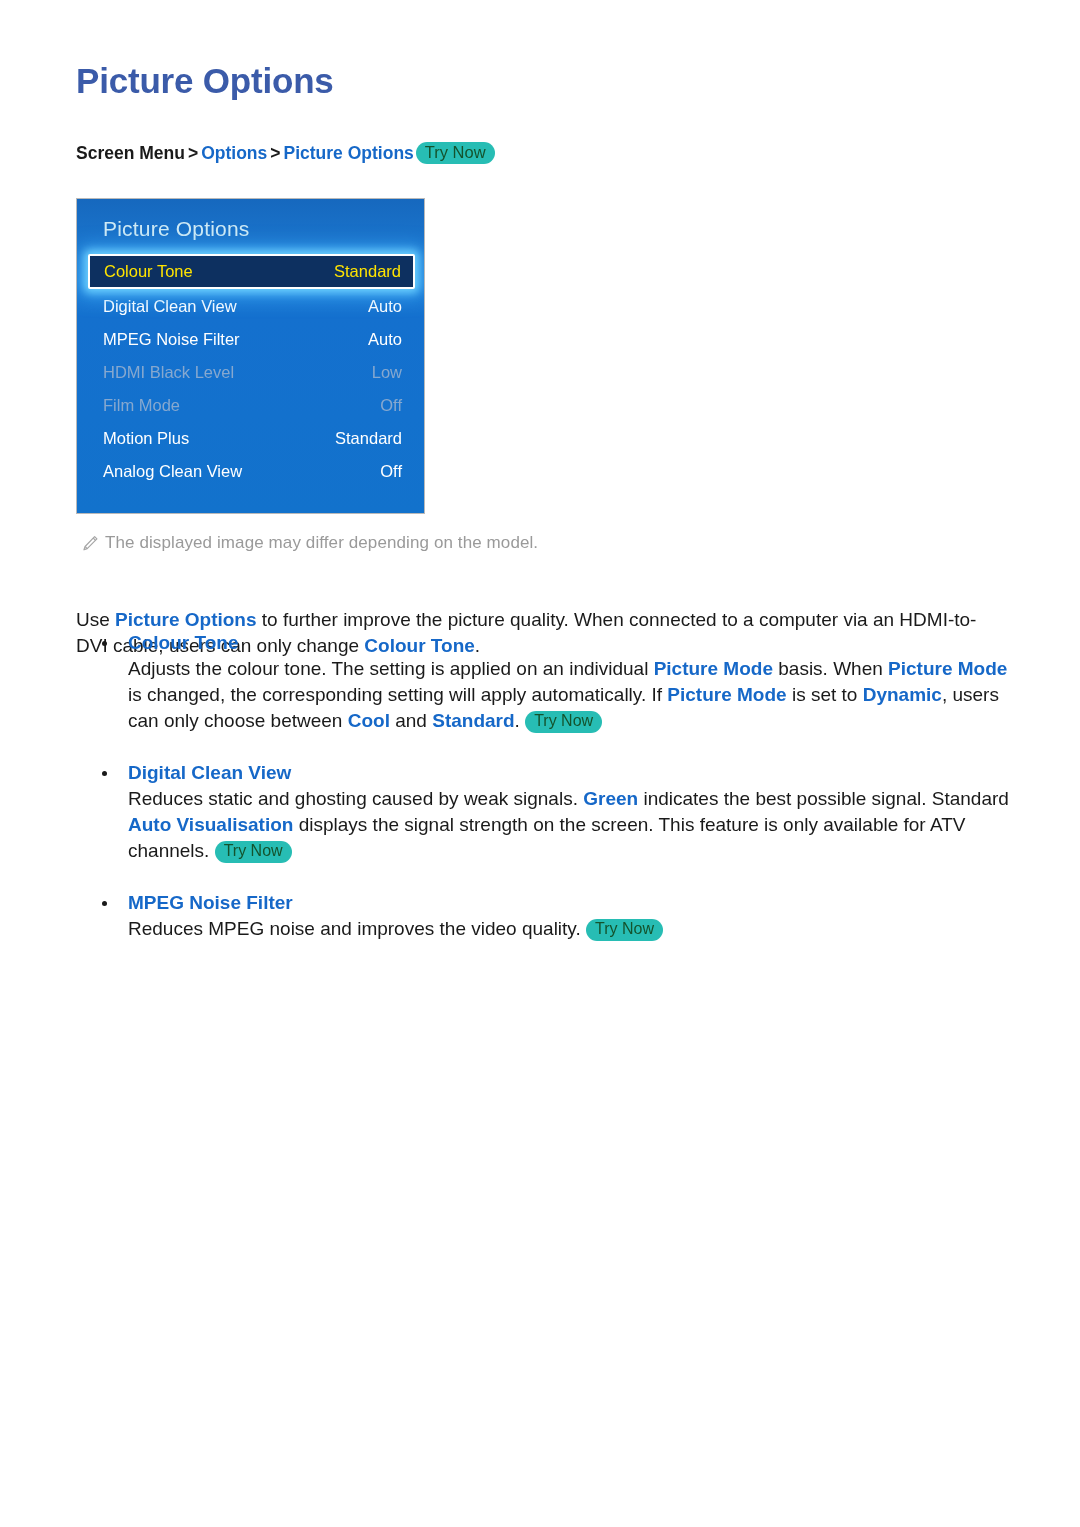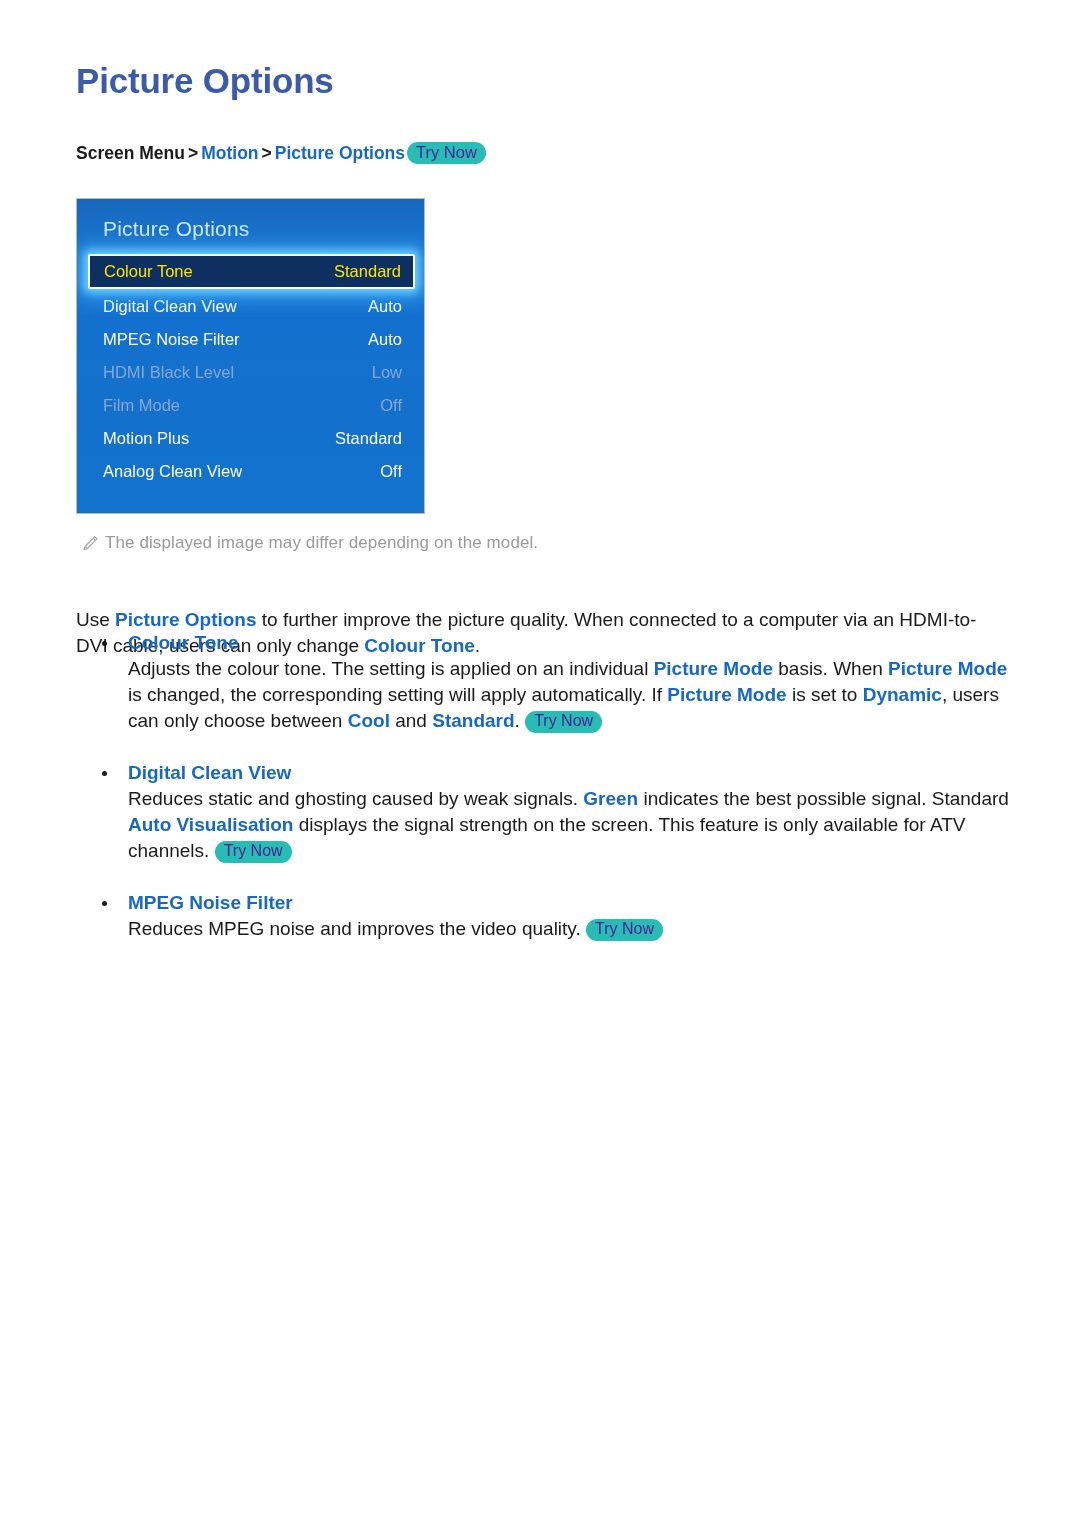--- a/index.html
+++ b/index.html
@@ -46,21 +46,21 @@
     white-space: nowrap;
     line-height: 1.3;
   }
   .breadcrumb .crumb-link { color: #1668c8; }
   .breadcrumb .crumb-sep { color: #1a1a1a; font-weight: bold; padding: 0 3px; }
 
   
   .trynow {
     display: inline-block;
     background: #27bdb4;
-    color: #4c1d95;
+    color: #14532d;
     border-radius: 11px;
     padding: 1px 9px 3px 9px;
     font-size: 16px;
     font-weight: normal;
     line-height: 18px;
     vertical-align: 1px;
     white-space: nowrap;
   }
   .breadcrumb .trynow { font-size: 16.5px; vertical-align: 1px; margin-left: 2px;}
 
@@ -197,21 +197,21 @@
   .sec-mpeg-noise-filter { top: 890px; }
 </style>
 </head>
 <body>
 
 <div class="page">
 
   <div class="page-title">Picture Options</div>
 
   <div class="breadcrumb">
-    <span>Screen Menu</span><span class="crumb-sep">&gt;</span><span class="crumb-link">Motion</span><span class="crumb-sep">&gt;</span><span class="crumb-link">Picture Options</span><span class="trynow">Try Now</span>
+    <span>Screen Menu</span><span class="crumb-sep">&gt;</span><span class="crumb-link">Options</span><span class="crumb-sep">&gt;</span><span class="crumb-link">Picture Options</span><span class="trynow">Try Now</span>
   </div>
 
   <div class="osd">
     <div class="osd-header">Picture Options</div>
     <div class="osd-list">
 
       <div class="osd-row selected">
         <span class="osd-label">Colour Tone</span>
         <span class="osd-value">Standard</span>
       </div>

